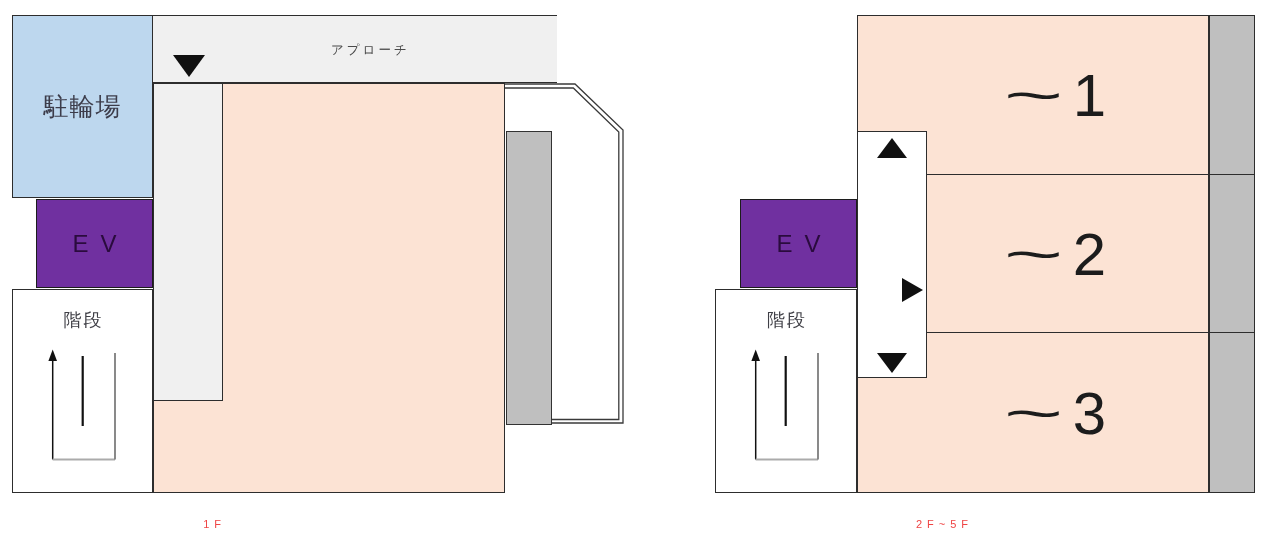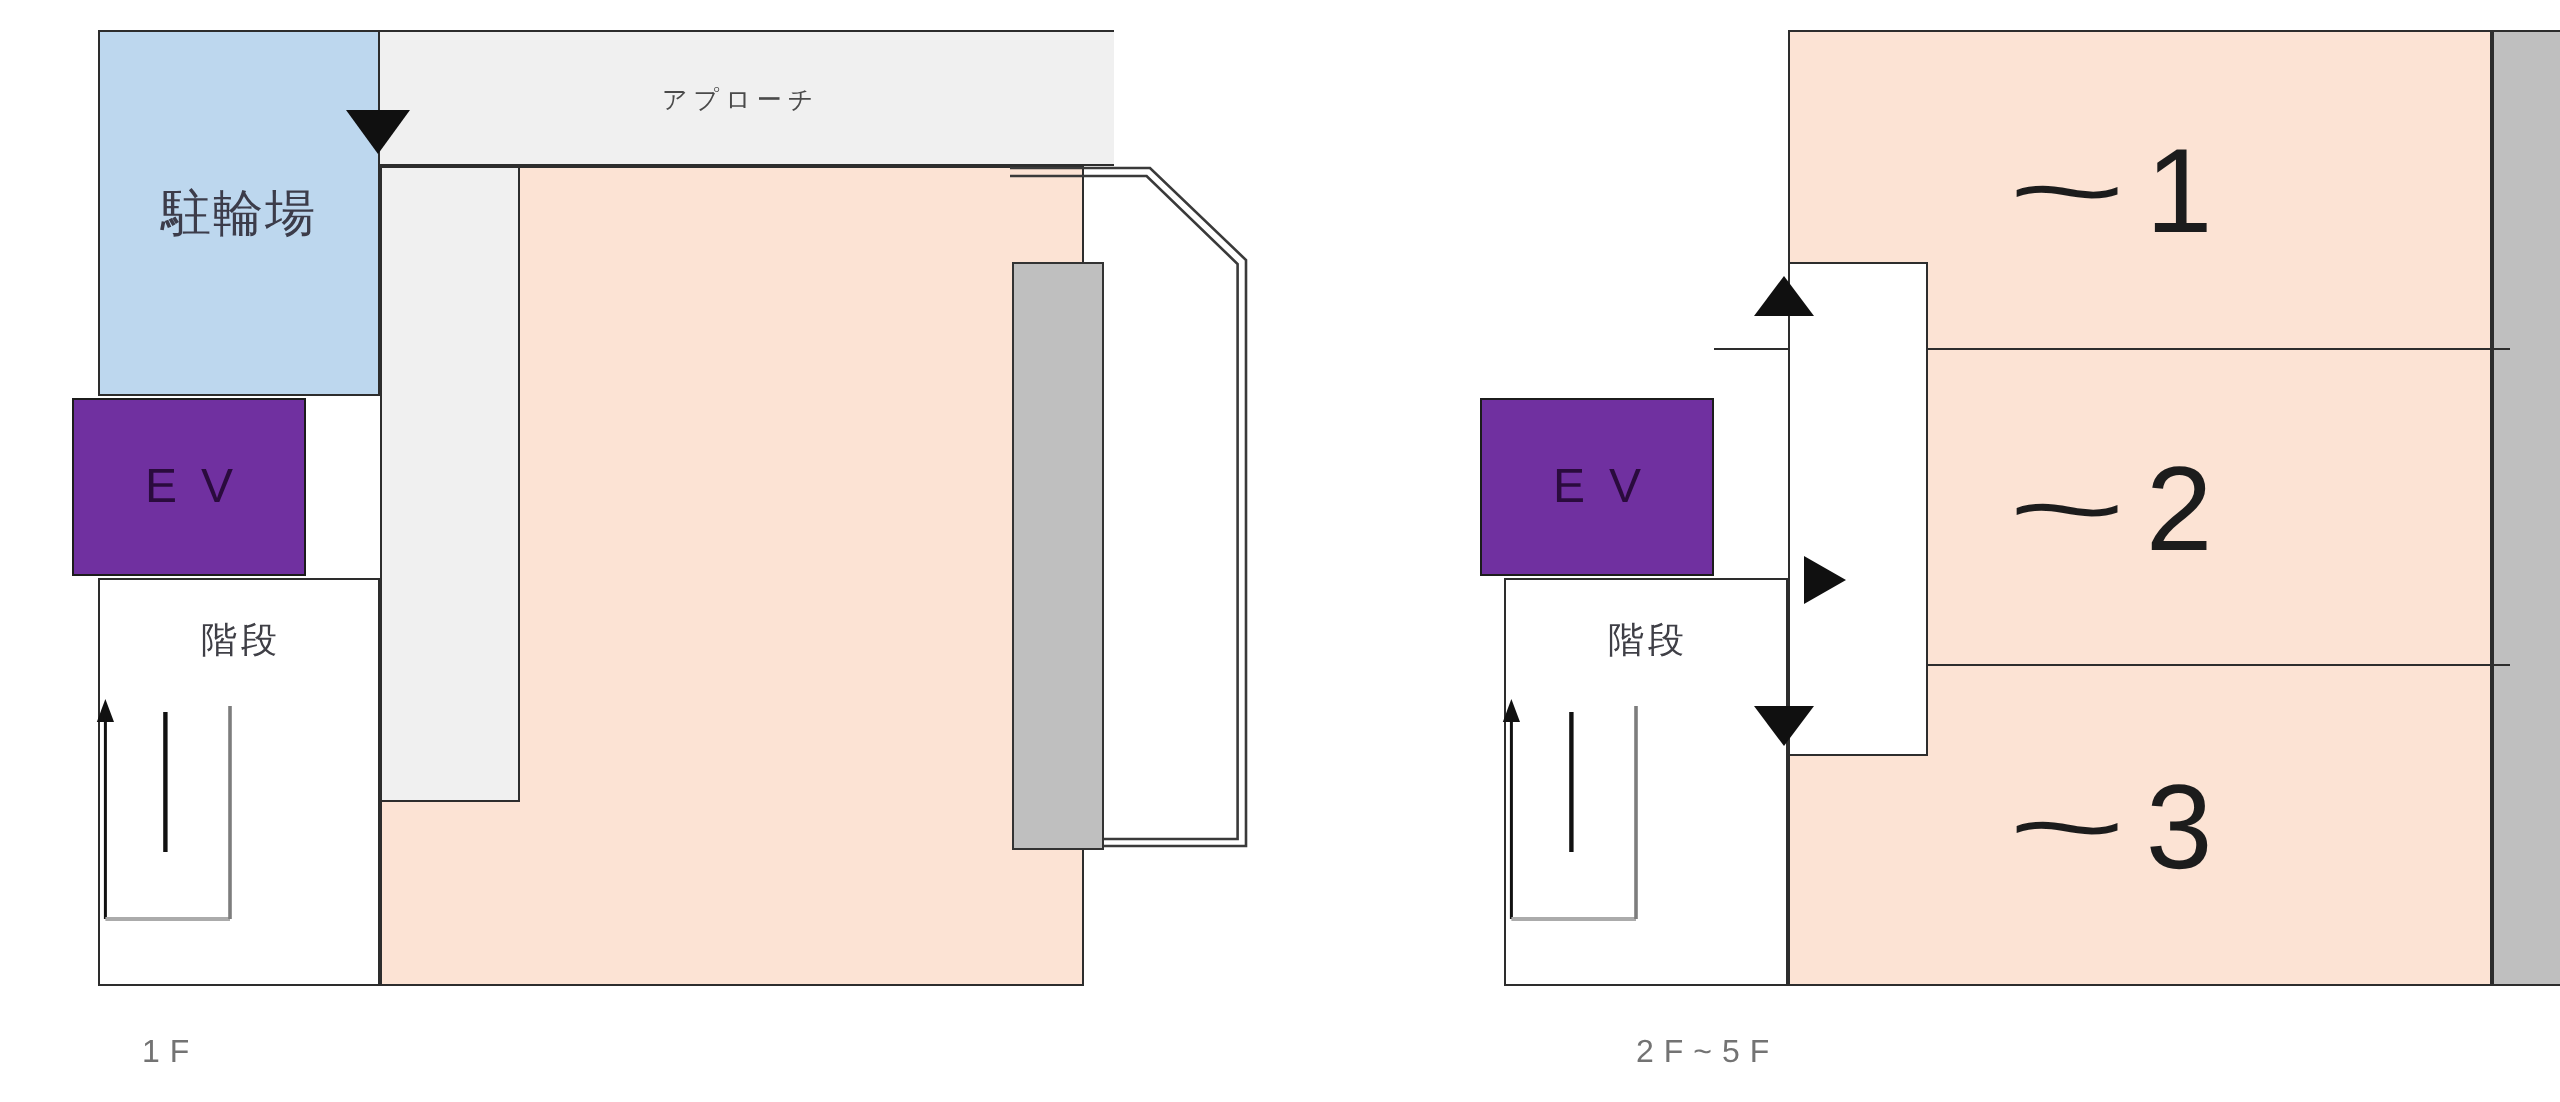--- a/index.html
+++ b/index.html
@@ -9,30 +9,30 @@
     --ev-text:#2a0b3d;
     --room:#fce3d4;
     --ltgray:#f0f0f0;
     --balcony:#bfbfbf;
     --text:#3f3f46;
   }
   html,body{margin:0;padding:0;background:#fff;}
   body{font-family:"Liberation Sans","DejaVu Sans",sans-serif;color:var(--text);}
   #stage{position:relative;width:1280px;height:551px;background:#fff;overflow:hidden;}
   .abs{position:absolute;box-sizing:border-box;}
-  .bordered{border:1.6px solid var(--line);margin-left:37px;}
+  .bordered{border:1.6px solid var(--line);}
   .fill-room{background:var(--room);}
   .fill-ltgray{background:var(--ltgray);}
   .fill-balcony{background:var(--balcony);}
   .center{display:flex;align-items:center;justify-content:center;}
   .jp-label{font-size:18px;letter-spacing:2px;padding-left:2px;color:var(--text);}
   .bike-label{font-size:25px;letter-spacing:1px;color:#3c3c4a;}
   .approach-label{font-size:12.5px;letter-spacing:3px;color:#4a4a4a;}
   .ev-label{font-size:24px;letter-spacing:12px;padding-left:12px;color:var(--ev-text);}
-  .floor-label{font-size:16px;letter-spacing:5px;padding-left:5px;color:#737373;text-align:left;}
+  .floor-label{font-size:11px;letter-spacing:5px;padding-left:5px;color:#ef4444;text-align:right;}
   .room-label{font-size:60px;color:#1c1c1c;white-space:nowrap;}
   .room-label .tilde{display:inline-block;transform:scaleX(1.7) scaleY(0.85);margin-right:22px;}
   
   .tri{width:0;height:0;}
   .tri-down-lg{border-left:16px solid transparent;border-right:16px solid transparent;border-top:22px solid #101010;}
   .tri-up{border-left:15px solid transparent;border-right:15px solid transparent;border-bottom:20px solid #101010;}
   .tri-down{border-left:15px solid transparent;border-right:15px solid transparent;border-top:20px solid #101010;}
   .tri-right{border-top:12px solid transparent;border-bottom:12px solid transparent;border-left:21px solid #101010;}
   svg{display:block;}
 </style>

